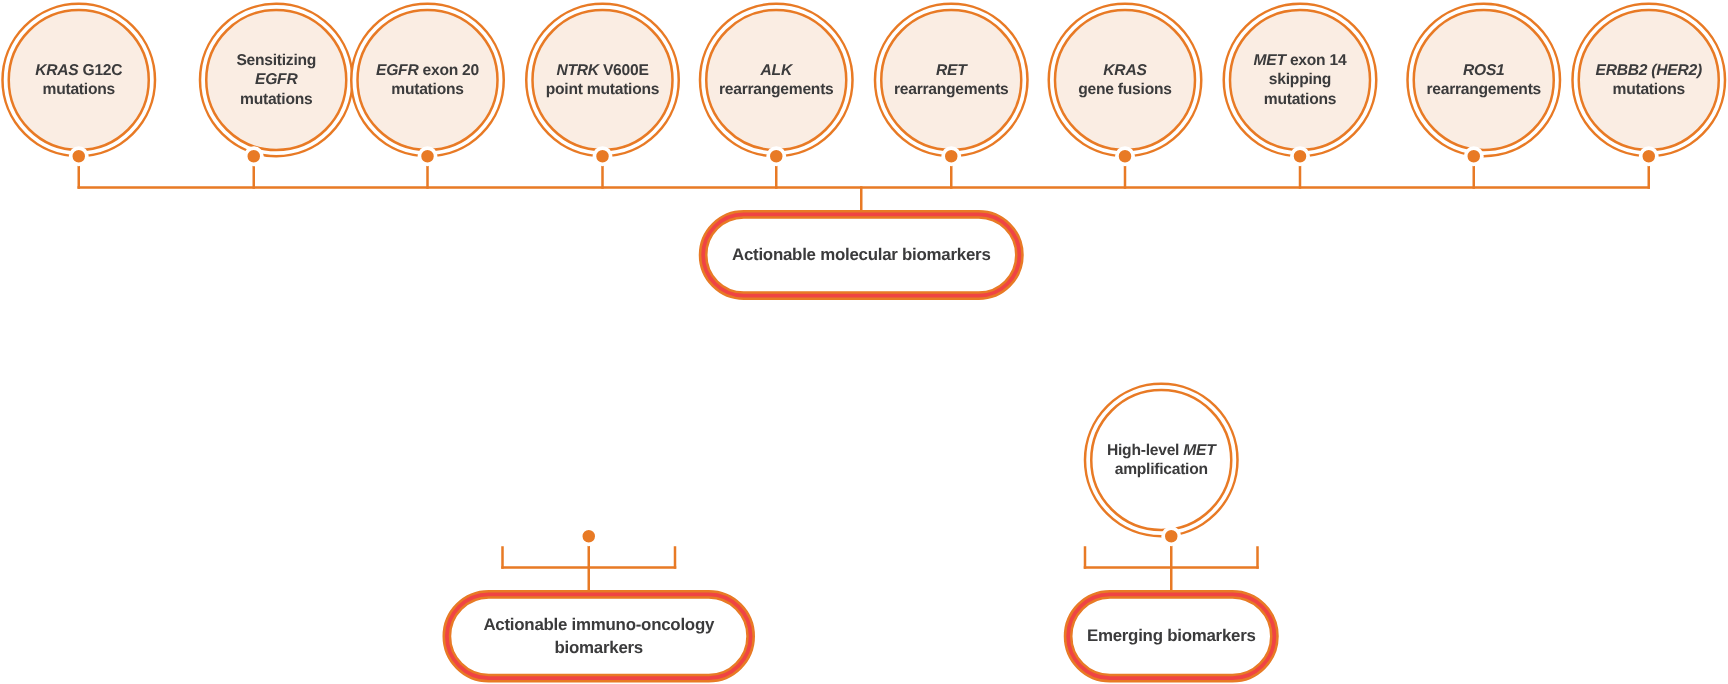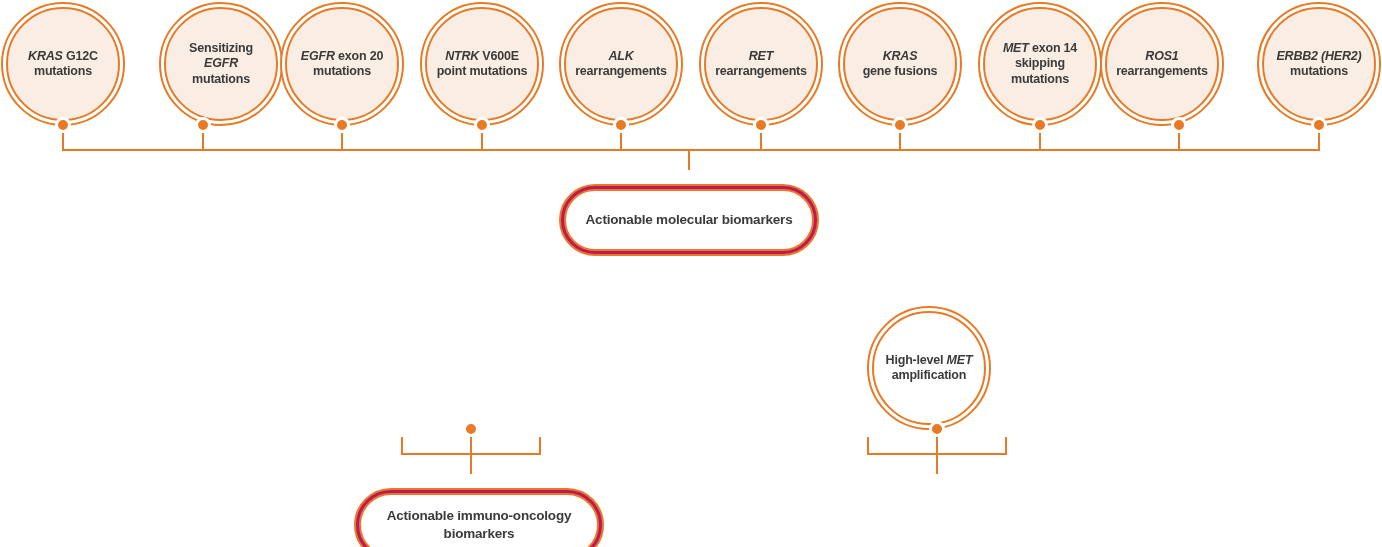--- a/index.html
+++ b/index.html
@@ -59,23 +59,22 @@
   }
   .dot.low{top:421px;}
   .stub.low{top:429px;height:45px;}
   .bracket-h{top:453px;width:140px;height:2px;}
   .tick{width:2px;height:18px;top:437px;}
   
   .pill{
     position:absolute;
     border:2px solid var(--orange);
     border-radius:40px;
-    background:#be185d;
-    box-sizing:border-box;
-    margin-top:16px;
+    background:#ef4444;
+    box-sizing:border-box;
   }
   .pill-inner{
     position:absolute;
     inset:3px;
     border:2px solid var(--orange);
     border-radius:34px;
     background:#fff;
     display:flex;align-items:center;justify-content:center;
     text-align:center;
     box-sizing:border-box;
@@ -144,21 +143,21 @@
   <div class="circle top-row" style="left:838px">
       <div class="circle-inner">
         <span class="circle-label"><i>KRAS</i><br>gene fusions</span>
       </div>
     </div>
   <div class="circle top-row" style="left:978px">
       <div class="circle-inner">
         <span class="circle-label"><i>MET</i> exon 14<br>skipping<br>mutations</span>
       </div>
     </div>
-  <div class="circle top-row" style="left:1100px">
+  <div class="circle top-row" style="left:1125px">
       <div class="circle-inner">
         <span class="circle-label"><i>ROS1</i><br>rearrangements</span>
       </div>
     </div>
   <div class="circle top-row" style="left:1257px">
       <div class="circle-inner">
         <span class="circle-label"><i>ERBB2 (HER2)</i><br>mutations</span>
       </div>
     </div>
 
@@ -197,14 +196,19 @@
   <div class="line tick" style="left:867px"></div>
   <div class="line tick" style="left:1005px"></div>
 
   <div class="circle white bottom-row" style="left:867px">
     <div class="circle-inner">
       <span class="circle-label">High-level <i>MET</i><br>amplification</span>
     </div>
   </div>
   <div class="dot low" style="left:929px"></div>
 
+  <div class="pill emerging">
+    <div class="pill-inner">
+      <span class="pill-label">Emerging biomarkers</span>
+    </div>
+  </div>
 
 </div>
 
 </body></html>

